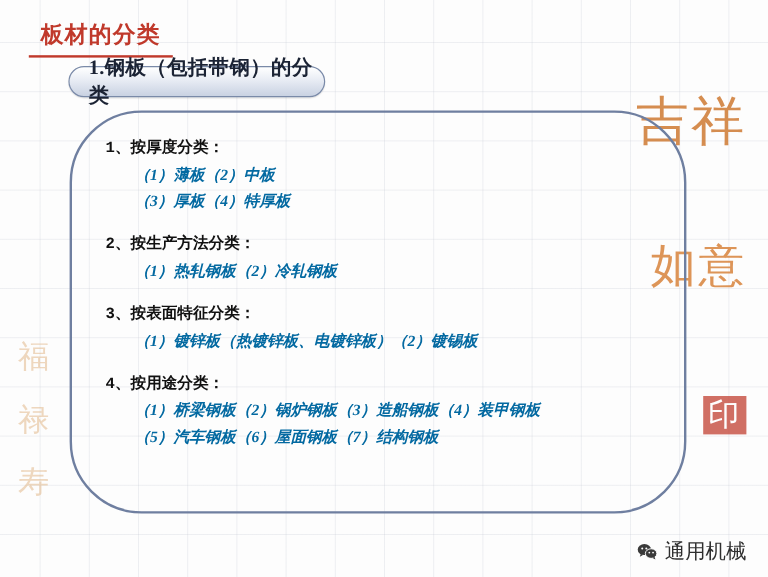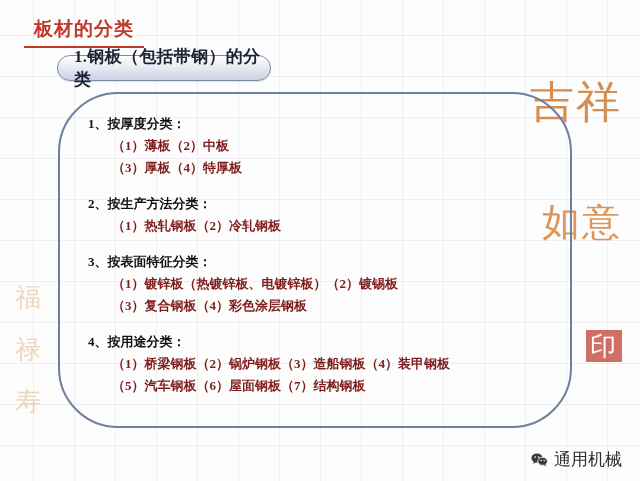--- a/index.html
+++ b/index.html
@@ -31,21 +31,21 @@
     background-position: -8px -6px;
   }
   
   .calligraphy {
     position: absolute;
     right: 18px;
     top: 2px;
     width: 150px;
     height: 120px;
     color: #d8833c;
-    font-family: Liberation Sans, sans-serif;
+    font-family: Liberation Serif, serif;
     font-size: 38px;
     line-height: 40px;
     letter-spacing: 2px;
     opacity: 0.85;
     text-align: right;
     white-space: pre-wrap;
     pointer-events: none;
   }
   .calligraphy .big {
     font-size: 44px;
@@ -129,28 +129,30 @@
     width: 470px;
   }
   .group {
     margin-bottom: 14px;
   }
   .group-head {
     font-size: 13px;
     color: #111111;
     font-weight: bold;
     line-height: 22px;
+    font-family: Liberation Mono, monospace;
   }
   .group-line {
     font-size: 13px;
-    color: #7f1d1d;
+    color: #0369a1;
     font-weight: bold;
     line-height: 22px;
     padding-left: 24px;
     white-space: nowrap;
+    font-style: italic;
   }
   
   .footer {
     position: absolute;
     right: 18px;
     bottom: 10px;
     display: flex;
     align-items: center;
   }
   .wechat-icon {
@@ -199,21 +201,20 @@
     </div>
 
     <div class="group">
       <div class="group-head">2、按生产方法分类：</div>
       <div class="group-line">（1）热轧钢板（2）冷轧钢板</div>
     </div>
 
     <div class="group">
       <div class="group-head">3、按表面特征分类：</div>
       <div class="group-line">（1）镀锌板（热镀锌板、电镀锌板）（2）镀锡板</div>
-      <div class="group-line">（3）复合钢板（4）彩色涂层钢板</div>
     </div>
 
     <div class="group">
       <div class="group-head">4、按用途分类：</div>
       <div class="group-line">（1）桥梁钢板（2）锅炉钢板（3）造船钢板（4）装甲钢板</div>
       <div class="group-line">（5）汽车钢板（6）屋面钢板（7）结构钢板</div>
     </div>
 
   </div>
 

